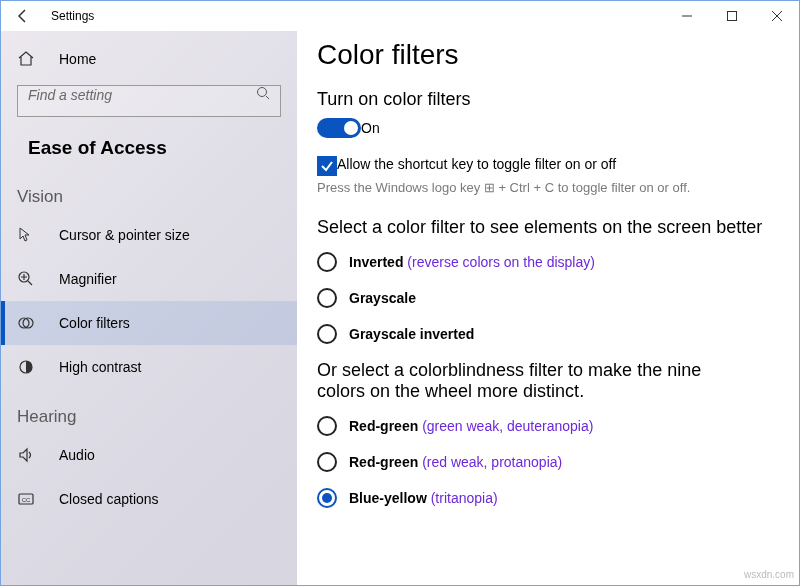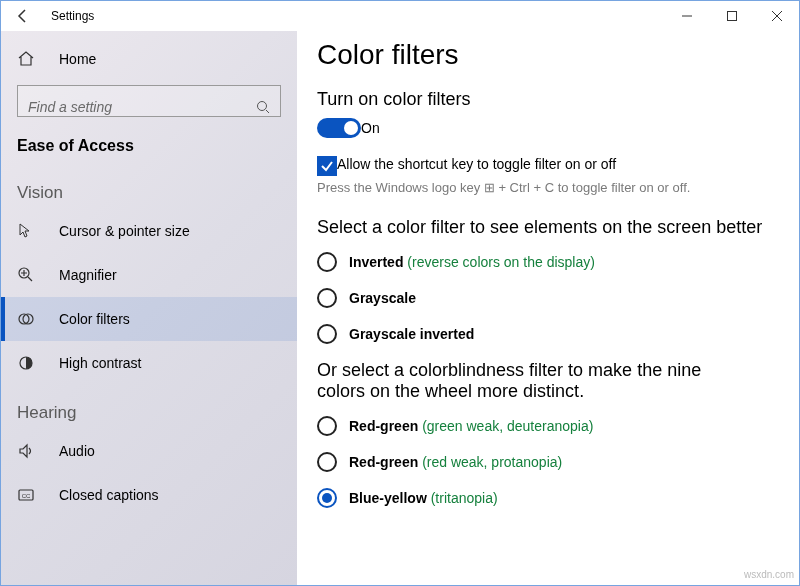--- a/index.html
+++ b/index.html
@@ -72,21 +72,21 @@
   .side-row.selected-wrap { position: relative; }
   .side-ico {
     width: 18px; height: 18px; display:flex; align-items:center; justify-content:center; flex:none;
     color:#222;
   }
   .side-row .label { font-size: 14px; }
   .search-wrap {
     margin: 4px 16px 10px 16px;
   }
   .search {
-    display:flex; align-items:flex-end;
+    display:flex; align-items:flex-start;
     border: 1px solid #9a9a9a;
     background: rgba(255,255,255,0.2);
     height: 32px;
     padding: 0 8px;
   }
   .search input {
     flex:1;
     border:none; background:transparent; outline:none;
     font-size: 14px; color:#555;
     font-style: italic;
@@ -94,23 +94,23 @@
   }
   .search input::placeholder {
     color: #6a6a6a;
     font-style: italic;
     font-family: "Segoe UI", sans-serif;
   }
   .search .sicon {
     width:16px;height:16px;color:#555;
   }
   .side-header {
-    padding: 10px 16px;
+    padding: 10px 27px;
     font-weight: 600;
-    font-size: 16px;
+    font-size: 19px;
     color:#000;
   }
   .side-group {
     padding: 18px 16px 6px 16px;
     font-size: 17px;
     color:#5a5a5a;
   }
   .main {
     flex:1;
     padding: 8px 20px 18px 20px;
@@ -152,21 +152,21 @@
   }
   .radio {
     width:20px;height:20px;border:2px solid #222;border-radius:50%;flex:none;
     display:flex;align-items:center;justify-content:center;
   }
   .radio.sel { border-color:#0a54c0; }
   .radio.sel .dot {
     width:10px;height:10px;border-radius:50%;background:#0a54c0;
   }
   .opt b { font-weight:600; }
-  .opt .paren { color:#15803d; font-weight:400; }
+  .opt .paren { color:#6d28d9; font-weight:400; }
   .footer-credit {
     position:absolute; right:6px; bottom:6px; font-size:10px; color:#bbb; z-index:5;
   }
 </style>
 </head>
 <body>
 
 <div class="titlebar">
   <div class="back">
     <svg width="16" height="16" viewBox="0 0 16 16">

